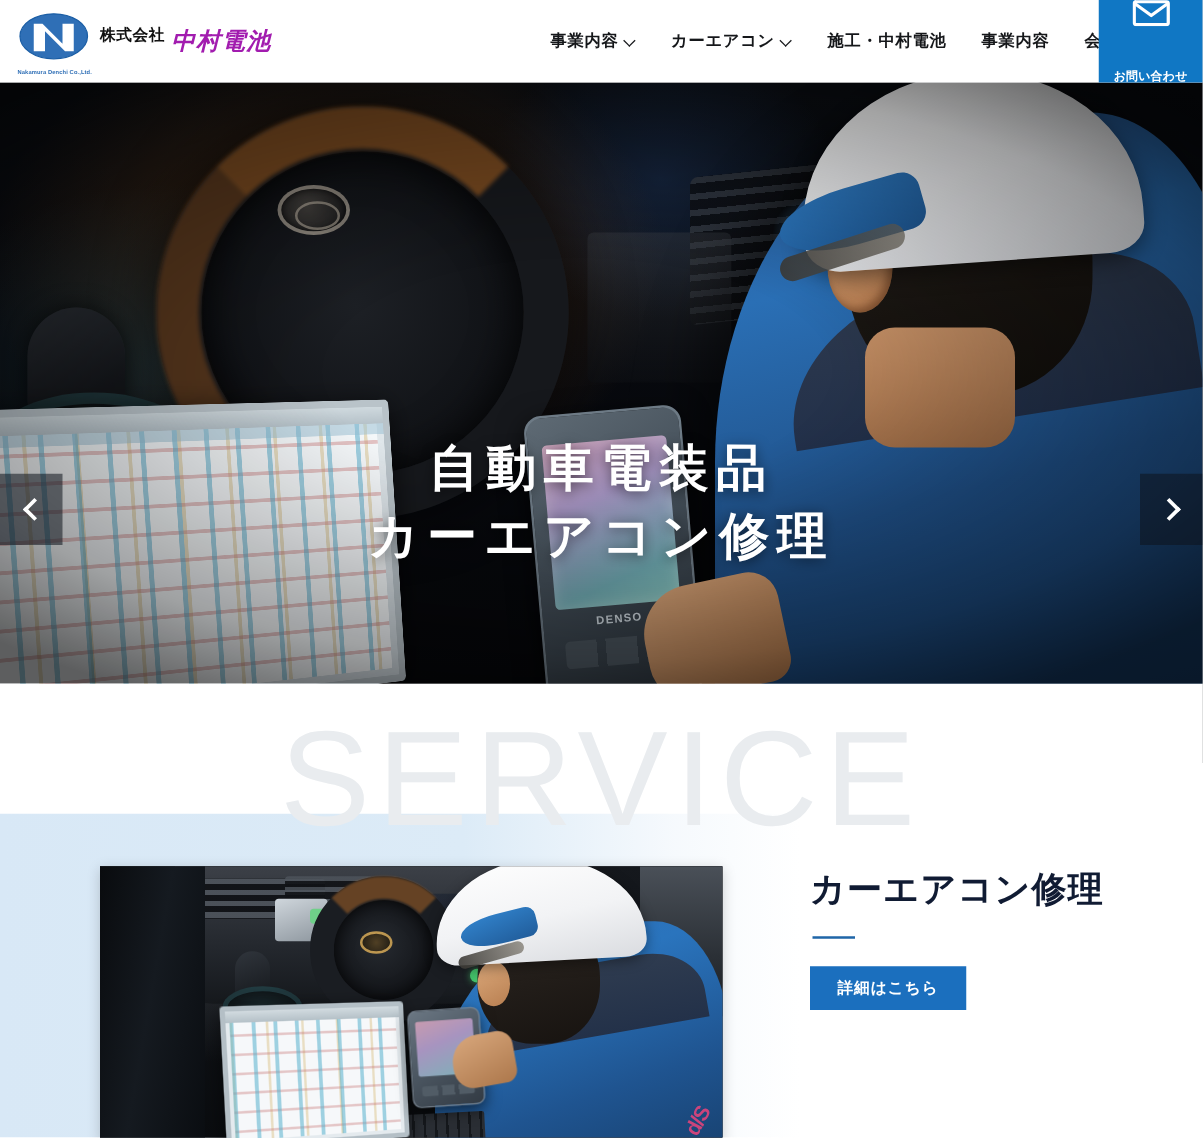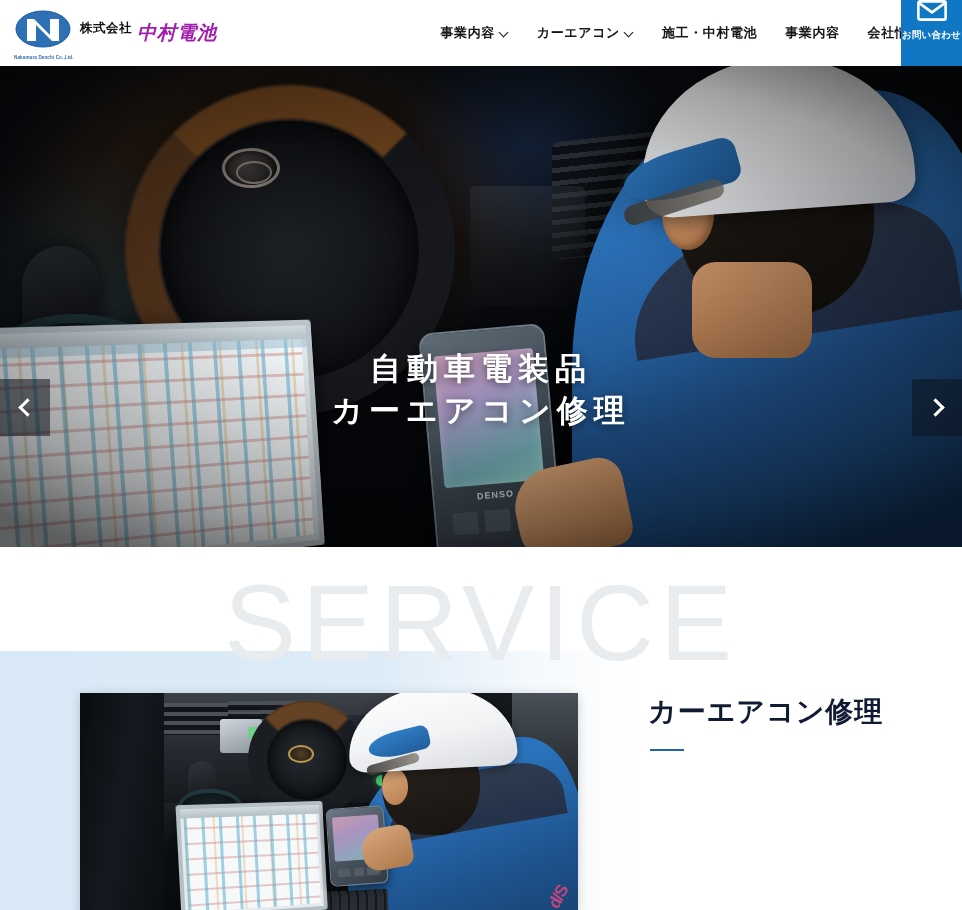--- a/index.html
+++ b/index.html
@@ -95,27 +95,27 @@
     width: 6px; height: 6px;
     border-right: 1.4px solid #15171a;
     border-bottom: 1.4px solid #15171a;
     transform: rotate(45deg);
   }
 
   
   .contact-btn {
     position: absolute;
     top: 0; right: 0;
-    width: 61px;
+    width: 83px;
     height: 66px;
     background: #1077c4;
     display: flex;
     flex-direction: column;
     align-items: center;
-    justify-content: flex-start;
+    justify-content: space-between;
     gap: 5px;
     cursor: pointer;
     border: none;
     text-decoration: none;
   }
   .contact-label {
     font-size: 9.5px;
     font-weight: 700;
     color: #ffffff;
     letter-spacing: .2px;
@@ -358,21 +358,21 @@
     background:
       radial-gradient(ellipse 70% 62% at 48% 48%, transparent 30%, rgba(0,0,0,.35) 78%, rgba(0,0,0,.62) 100%);
   }
 
   .hero-title {
     position: absolute;
     left: 0; right: 0; top: 282px;
     text-align: center;
     color: #ffffff;
     font-weight: 700;
-    font-size: 31px;
+    font-size: 40px;
     line-height: 1.36;
     letter-spacing: 6px;
     text-shadow: 0 2px 10px rgba(0,0,0,.55);
     z-index: 5;
   }
   .hero-title .line { display: block; }
 
   .hero-arrow {
     position: absolute;
     top: 313px;
@@ -798,16 +798,17 @@
         <div class="ds"></div>
         <div class="dk"></div>
       </div>
       <div class="sp-hand"></div>
       <div class="sp-redlogo">d/S</div>
     </div>
 
     <div class="service-text">
       <h2 class="service-heading">カーエアコン修理</h2>
       <div class="service-rule"></div>
+      <a class="service-cta" href="#">詳細はこちら</a>
     </div>
   </section>
 
 </div>
 
 </body></html>

